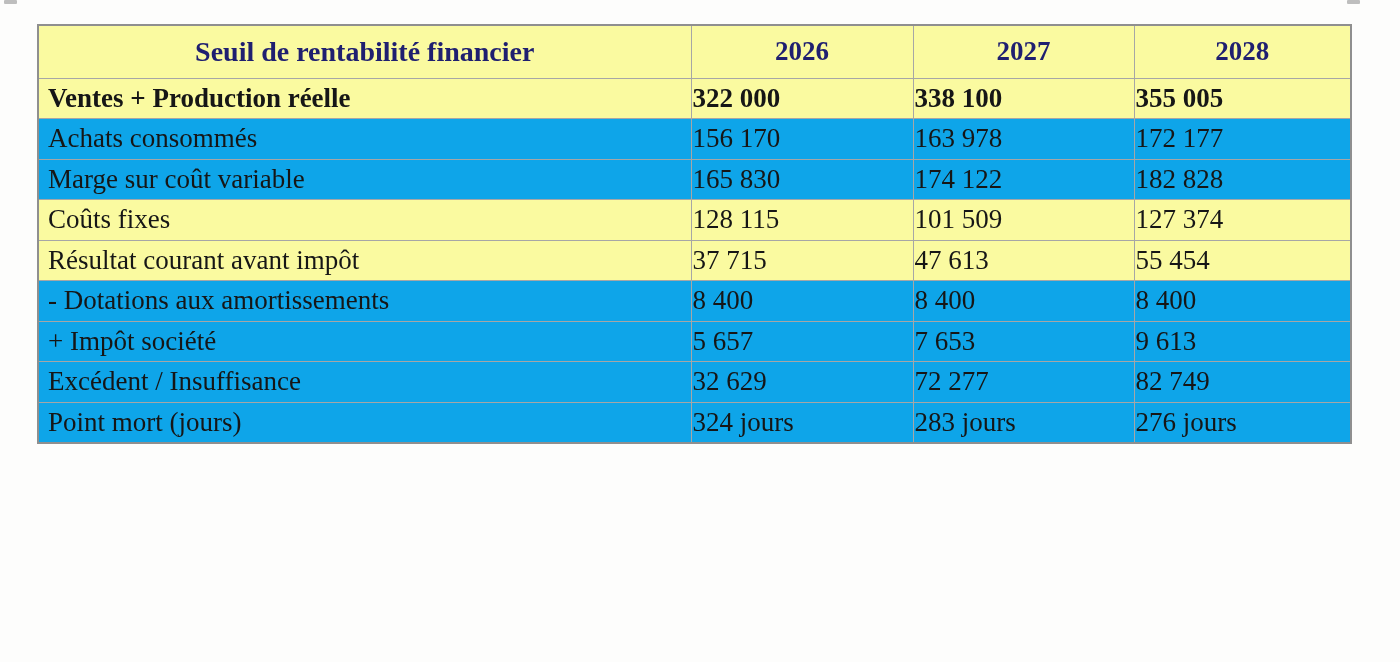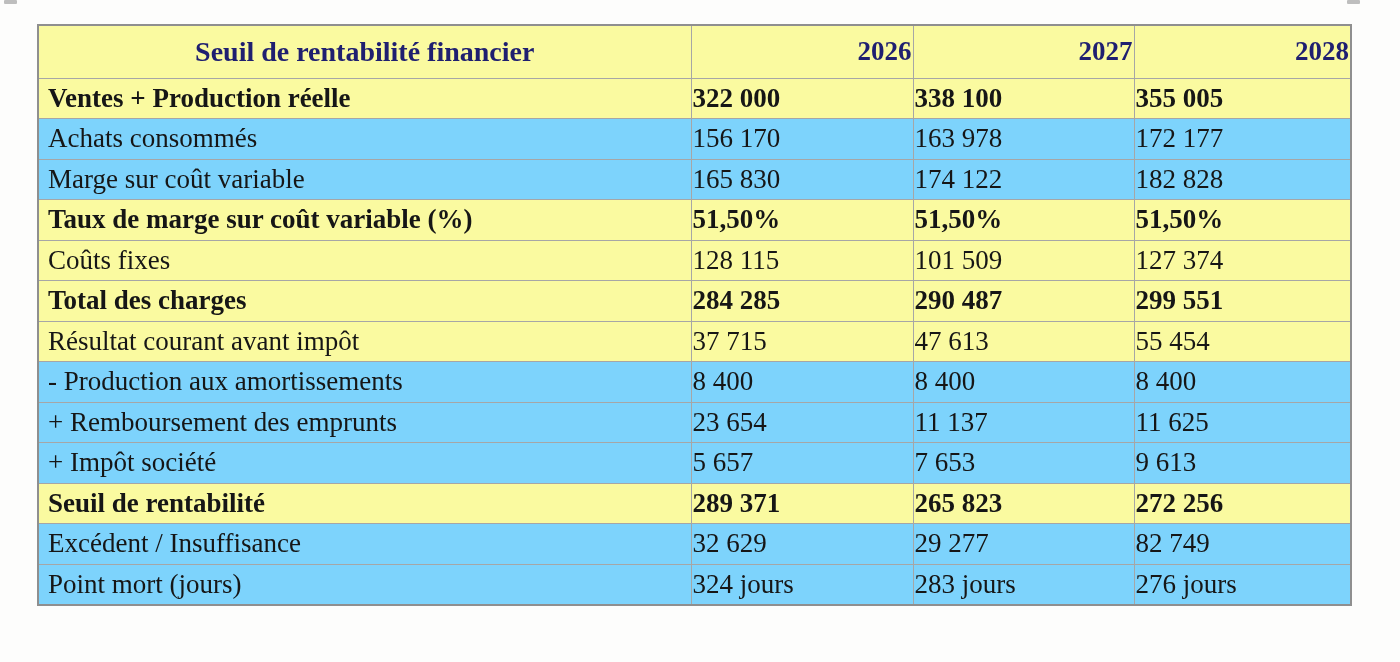--- a/index.html
+++ b/index.html
@@ -52,30 +52,30 @@
     font-weight: bold;
     font-size: 28px;
     text-align: center;
     vertical-align: middle;
   }
   th.year-cell {
     background: var(--hl, #fafaa0);
     color: var(--headtext, #1f1f70);
     font-weight: bold;
     font-size: 27px;
-    text-align: right;
+    text-align: center;
     vertical-align: middle;
   }
   
   tbody tr { height: 40.5px; }
   tbody td {
     font-size: 27px;
     color: var(--text, #161616);
     vertical-align: middle;
-    background: #7dd3fc;
+    background: #0ea5e9;
   }
   tbody td.label {
     text-align: left;
     padding-left: 9px;
   }
   tbody td.val {
     text-align: left;
     padding-right: 14px;
   }
   tbody tr.hl td { background: var(--hl, #fafaa0); }
@@ -116,72 +116,48 @@
           <td class="val">156 170</td>
           <td class="val">163 978</td>
           <td class="val">172 177</td>
         </tr>
         <tr>
           <td class="label">Marge sur coût variable</td>
           <td class="val">165 830</td>
           <td class="val">174 122</td>
           <td class="val">182 828</td>
         </tr>
-        <tr class="hl b">
-          <td class="label">Taux de marge sur coût variable (%)</td>
-          <td class="val">51,50%</td>
-          <td class="val">51,50%</td>
-          <td class="val">51,50%</td>
-        </tr>
         <tr class="hl">
           <td class="label">Coûts fixes</td>
           <td class="val">128 115</td>
           <td class="val">101 509</td>
           <td class="val">127 374</td>
-        </tr>
-        <tr class="hl b">
-          <td class="label">Total des charges</td>
-          <td class="val">284 285</td>
-          <td class="val">290 487</td>
-          <td class="val">299 551</td>
         </tr>
         <tr class="hl">
           <td class="label">Résultat courant avant impôt</td>
           <td class="val">37 715</td>
           <td class="val">47 613</td>
           <td class="val">55 454</td>
         </tr>
         <tr>
-          <td class="label">- Production aux amortissements</td>
+          <td class="label">- Dotations aux amortissements</td>
           <td class="val">8 400</td>
           <td class="val">8 400</td>
           <td class="val">8 400</td>
-        </tr>
-        <tr>
-          <td class="label">+ Remboursement des emprunts</td>
-          <td class="val">23 654</td>
-          <td class="val">11 137</td>
-          <td class="val">11 625</td>
         </tr>
         <tr>
           <td class="label">+ Impôt société</td>
           <td class="val">5 657</td>
           <td class="val">7 653</td>
           <td class="val">9 613</td>
         </tr>
-        <tr class="hl b">
-          <td class="label">Seuil de rentabilité</td>
-          <td class="val">289 371</td>
-          <td class="val">265 823</td>
-          <td class="val">272 256</td>
-        </tr>
         <tr>
           <td class="label">Excédent / Insuffisance</td>
           <td class="val">32 629</td>
-          <td class="val">29 277</td>
+          <td class="val">72 277</td>
           <td class="val">82 749</td>
         </tr>
         <tr>
           <td class="label">Point mort (jours)</td>
           <td class="val">324 jours</td>
           <td class="val">283 jours</td>
           <td class="val">276 jours</td>
         </tr>
       </tbody>
   </table>

